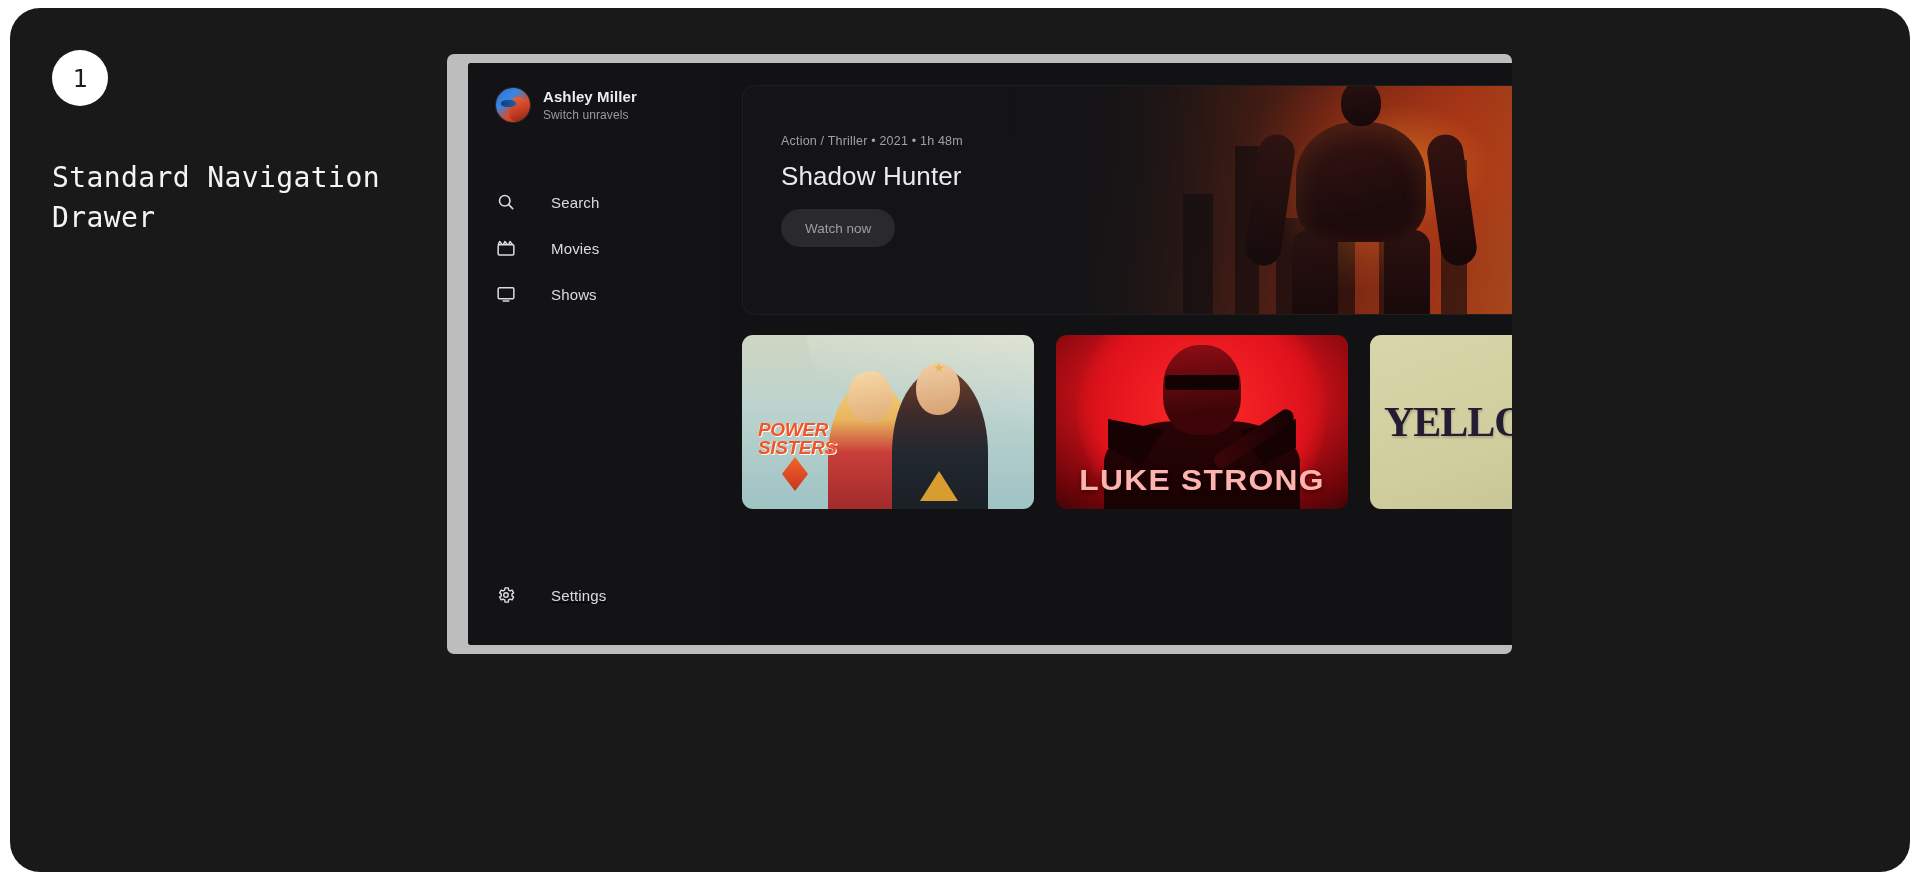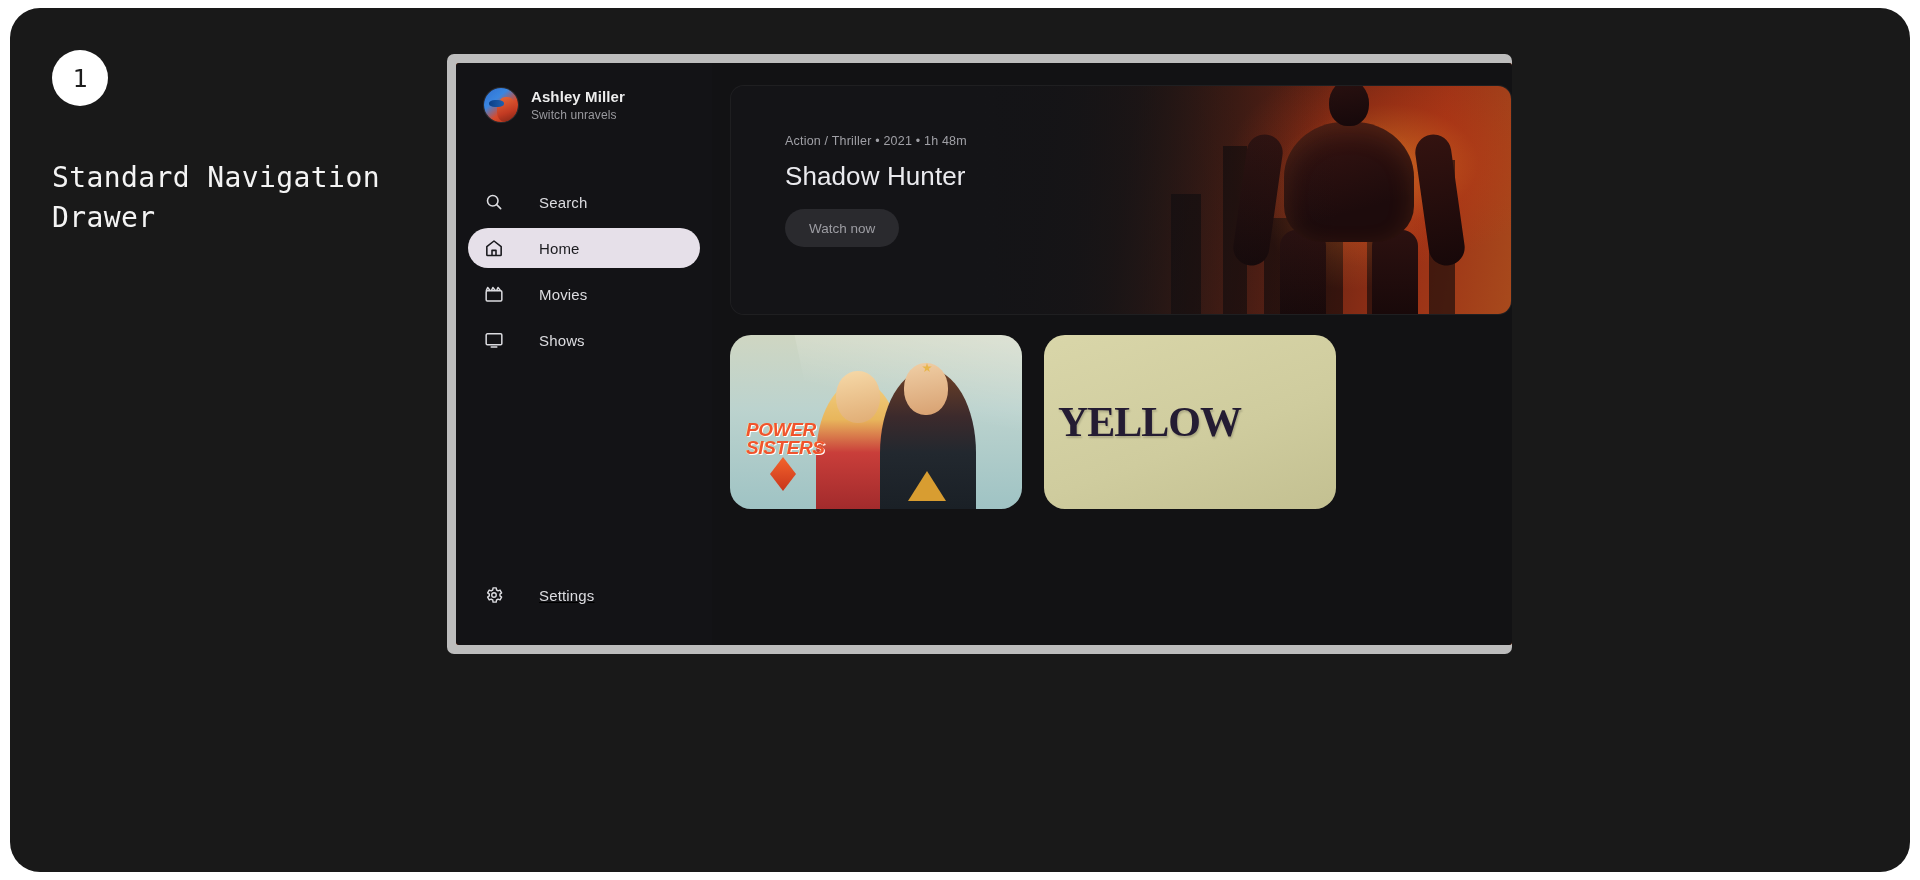--- a/index.html
+++ b/index.html
@@ -45,20 +45,21 @@
     padding:9px 0 9px 9px;
     overflow:hidden;
   }
   .device-screen {
     width:100%; height:100%;
     background:#c2410c;
     border-radius:3px;
     display:flex;
     overflow:hidden;
     position:relative;
+    margin-left:12px;
   }
 
   
   .drawer {
     width:256px; min-width:256px;
     background:#131316;
     display:flex; flex-direction:column;
     padding:16px 0 0 0;
     position:relative;
     z-index:5;
@@ -176,21 +177,21 @@
     position:absolute; left:50%; top:30px; transform:translateX(-50%);
     width:170px; height:190px;
     border-radius:50%;
     background:radial-gradient(circle, rgba(255,140,50,.30) 0%, rgba(255,110,30,0) 68%);
   }
   .hero-fade {
     position:absolute; inset:0;
     background:linear-gradient(90deg, #141417 0%, #141417 30%, rgba(20,20,23,.86) 44%, rgba(20,20,23,.30) 62%, rgba(20,20,23,0) 78%);
   }
   .hero-copy {
-    position:absolute; left:54px; top:48px;
+    position:absolute; left:38px; top:48px;
     max-width:400px;
     z-index:3;
   }
   .hero-meta  { font-size:12.5px; color:#a0a0a6; letter-spacing:.2px; margin-bottom:13px; }
   .hero-title { font-size:26px; color:#eaeaee; font-weight:400; letter-spacing:.1px; margin-bottom:17px; }
   .hero-desc  { font-size:13.5px; line-height:1.55; color:#b4b4ba; max-width:382px; margin-bottom:26px; }
   .watch-btn {
     display:inline-flex; align-items:center; justify-content:center;
     height:38px; padding:0 24px;
     border-radius:19px;
@@ -201,21 +202,21 @@
     font-family:"Liberation Sans", sans-serif;
   }
 
   
   .card-row {
     position:absolute; left:18px; top:272px;
     display:flex; gap:22px;
   }
   .movie-card {
     width:292px; height:174px;
-    border-radius:21px;
+    border-radius:11px;
     overflow:hidden;
     position:relative;
     flex:0 0 auto;
     cursor:pointer;
   }
 
   
   .c1 { background:linear-gradient(180deg,#cfd6c2 0%,#bcd3ce 42%,#9fc3c4 100%); }
   .c1 .sky-ray {
     position:absolute; right:-20px; top:-60px;
@@ -363,29 +364,20 @@
           <div class="nav-item">
             <span class="nav-icon">
               <svg viewBox="0 0 24 24" fill="none" stroke="currentColor" stroke-width="1.9" stroke-linecap="round">
                 <circle cx="10.5" cy="10.5" r="6.3"></circle>
                   <line x1="15.2" y1="15.2" x2="20" y2="20"></line>
               </svg>
             </span>
             <span class="nav-label">Search</span>
           </div>
 
-          <div class="nav-item selected">
-            <span class="nav-icon">
-              <svg viewBox="0 0 24 24" fill="none" stroke="currentColor" stroke-width="1.9" stroke-linejoin="round">
-                <path d="M3.4 10.4 12 3.6l8.6 6.8V20a.9.9 0 0 1-.9.9H4.3a.9.9 0 0 1-.9-.9z"></path>
-                <path d="M9.6 20.9v-6.1h4.8v6.1"></path>
-              </svg>
-            </span>
-            <span class="nav-label">Home</span>
-          </div>
 
           <div class="nav-item">
             <span class="nav-icon">
               <svg viewBox="0 0 24 24" fill="none" stroke="currentColor" stroke-width="1.8" stroke-linejoin="round">
                 <rect x="2.6" y="8.2" width="18.8" height="12.2" rx="1.4"></rect>
                 <path d="M2.6 8.2 4.4 4.2l3.2 4M8.8 8.2l1.8-4 3.2 4M15 8.2l1.8-4 3.2 4"></path>
               </svg>
             </span>
             <span class="nav-label">Movies</span>
           </div>
@@ -460,20 +452,30 @@
             <div class="fig-brun-head"></div>
             <div class="star"></div>
             <div class="chest"></div>
             <div class="c1-diamond"></div>
             <div class="c1-title">
               <span>POWER</span>
               <span>SISTERS</span>
             </div>
           </div>
 
+          <div class="movie-card c2">
+            <div class="sun"></div>
+            <div class="silh-body"></div>
+            <div class="collar-l"></div>
+            <div class="collar-r"></div>
+            <div class="gun"></div>
+            <div class="silh-head"></div>
+            <div class="glasses"></div>
+            <div class="c2-title">LUKE STRONG</div>
+          </div>
 
           <div class="movie-card c3">
             <div class="c3-title">YELLOW</div>
           </div>
 
         </div>
 
       </main>
 
     </div>

